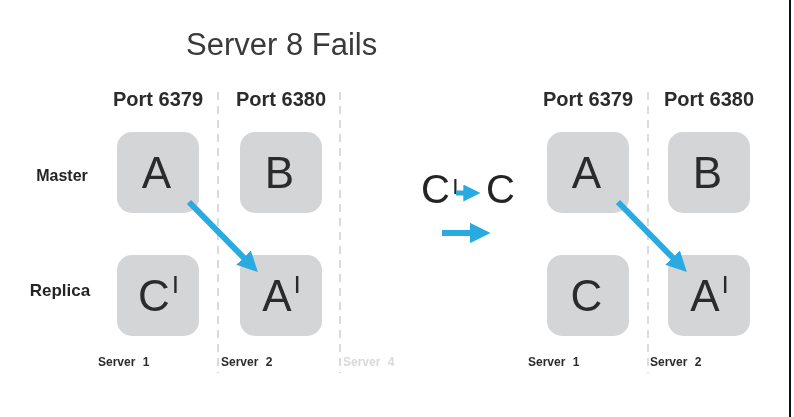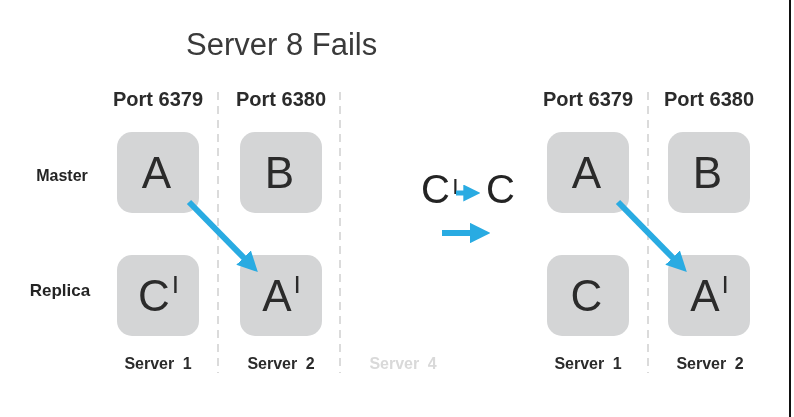--- a/index.html
+++ b/index.html
@@ -25,22 +25,22 @@
   .node .letter{font-size:44px;line-height:1;color:#2b2b2b;}
   .node .prime{
     font-size:19px;font-weight:600;line-height:1;margin-left:3px;
     transform:translateY(-13px);color:#2b2b2b;
   }
   .dash-line{
     position:absolute;top:92px;width:2px;height:281px;
     background:repeating-linear-gradient(to bottom,#dbdbdb 0px,#dbdbdb 8px,transparent 8px,transparent 14px);
   }
   .server-label{
-    position:absolute;top:355px;width:120px;text-align:center;
-    font-size:16px;font-weight:700;color:#2b2b2b;word-spacing:4px;white-space:nowrap;
+    position:absolute;top:355px;width:120px;
+    font-size:12px;font-weight:700;color:#2b2b2b;word-spacing:4px;white-space:nowrap;
   }
   .server-label.failed{color:#d9d9d9;}
   .trans-text{
     position:absolute;top:169px;font-size:40px;line-height:1;color:#242424;white-space:nowrap;
   }
   .trans-text .prime{
     display:inline-block;font-size:17px;font-weight:600;margin-left:3px;
     transform:translateY(-12px);
   }
   .overlay{position:absolute;left:0;top:0;pointer-events:none;}

